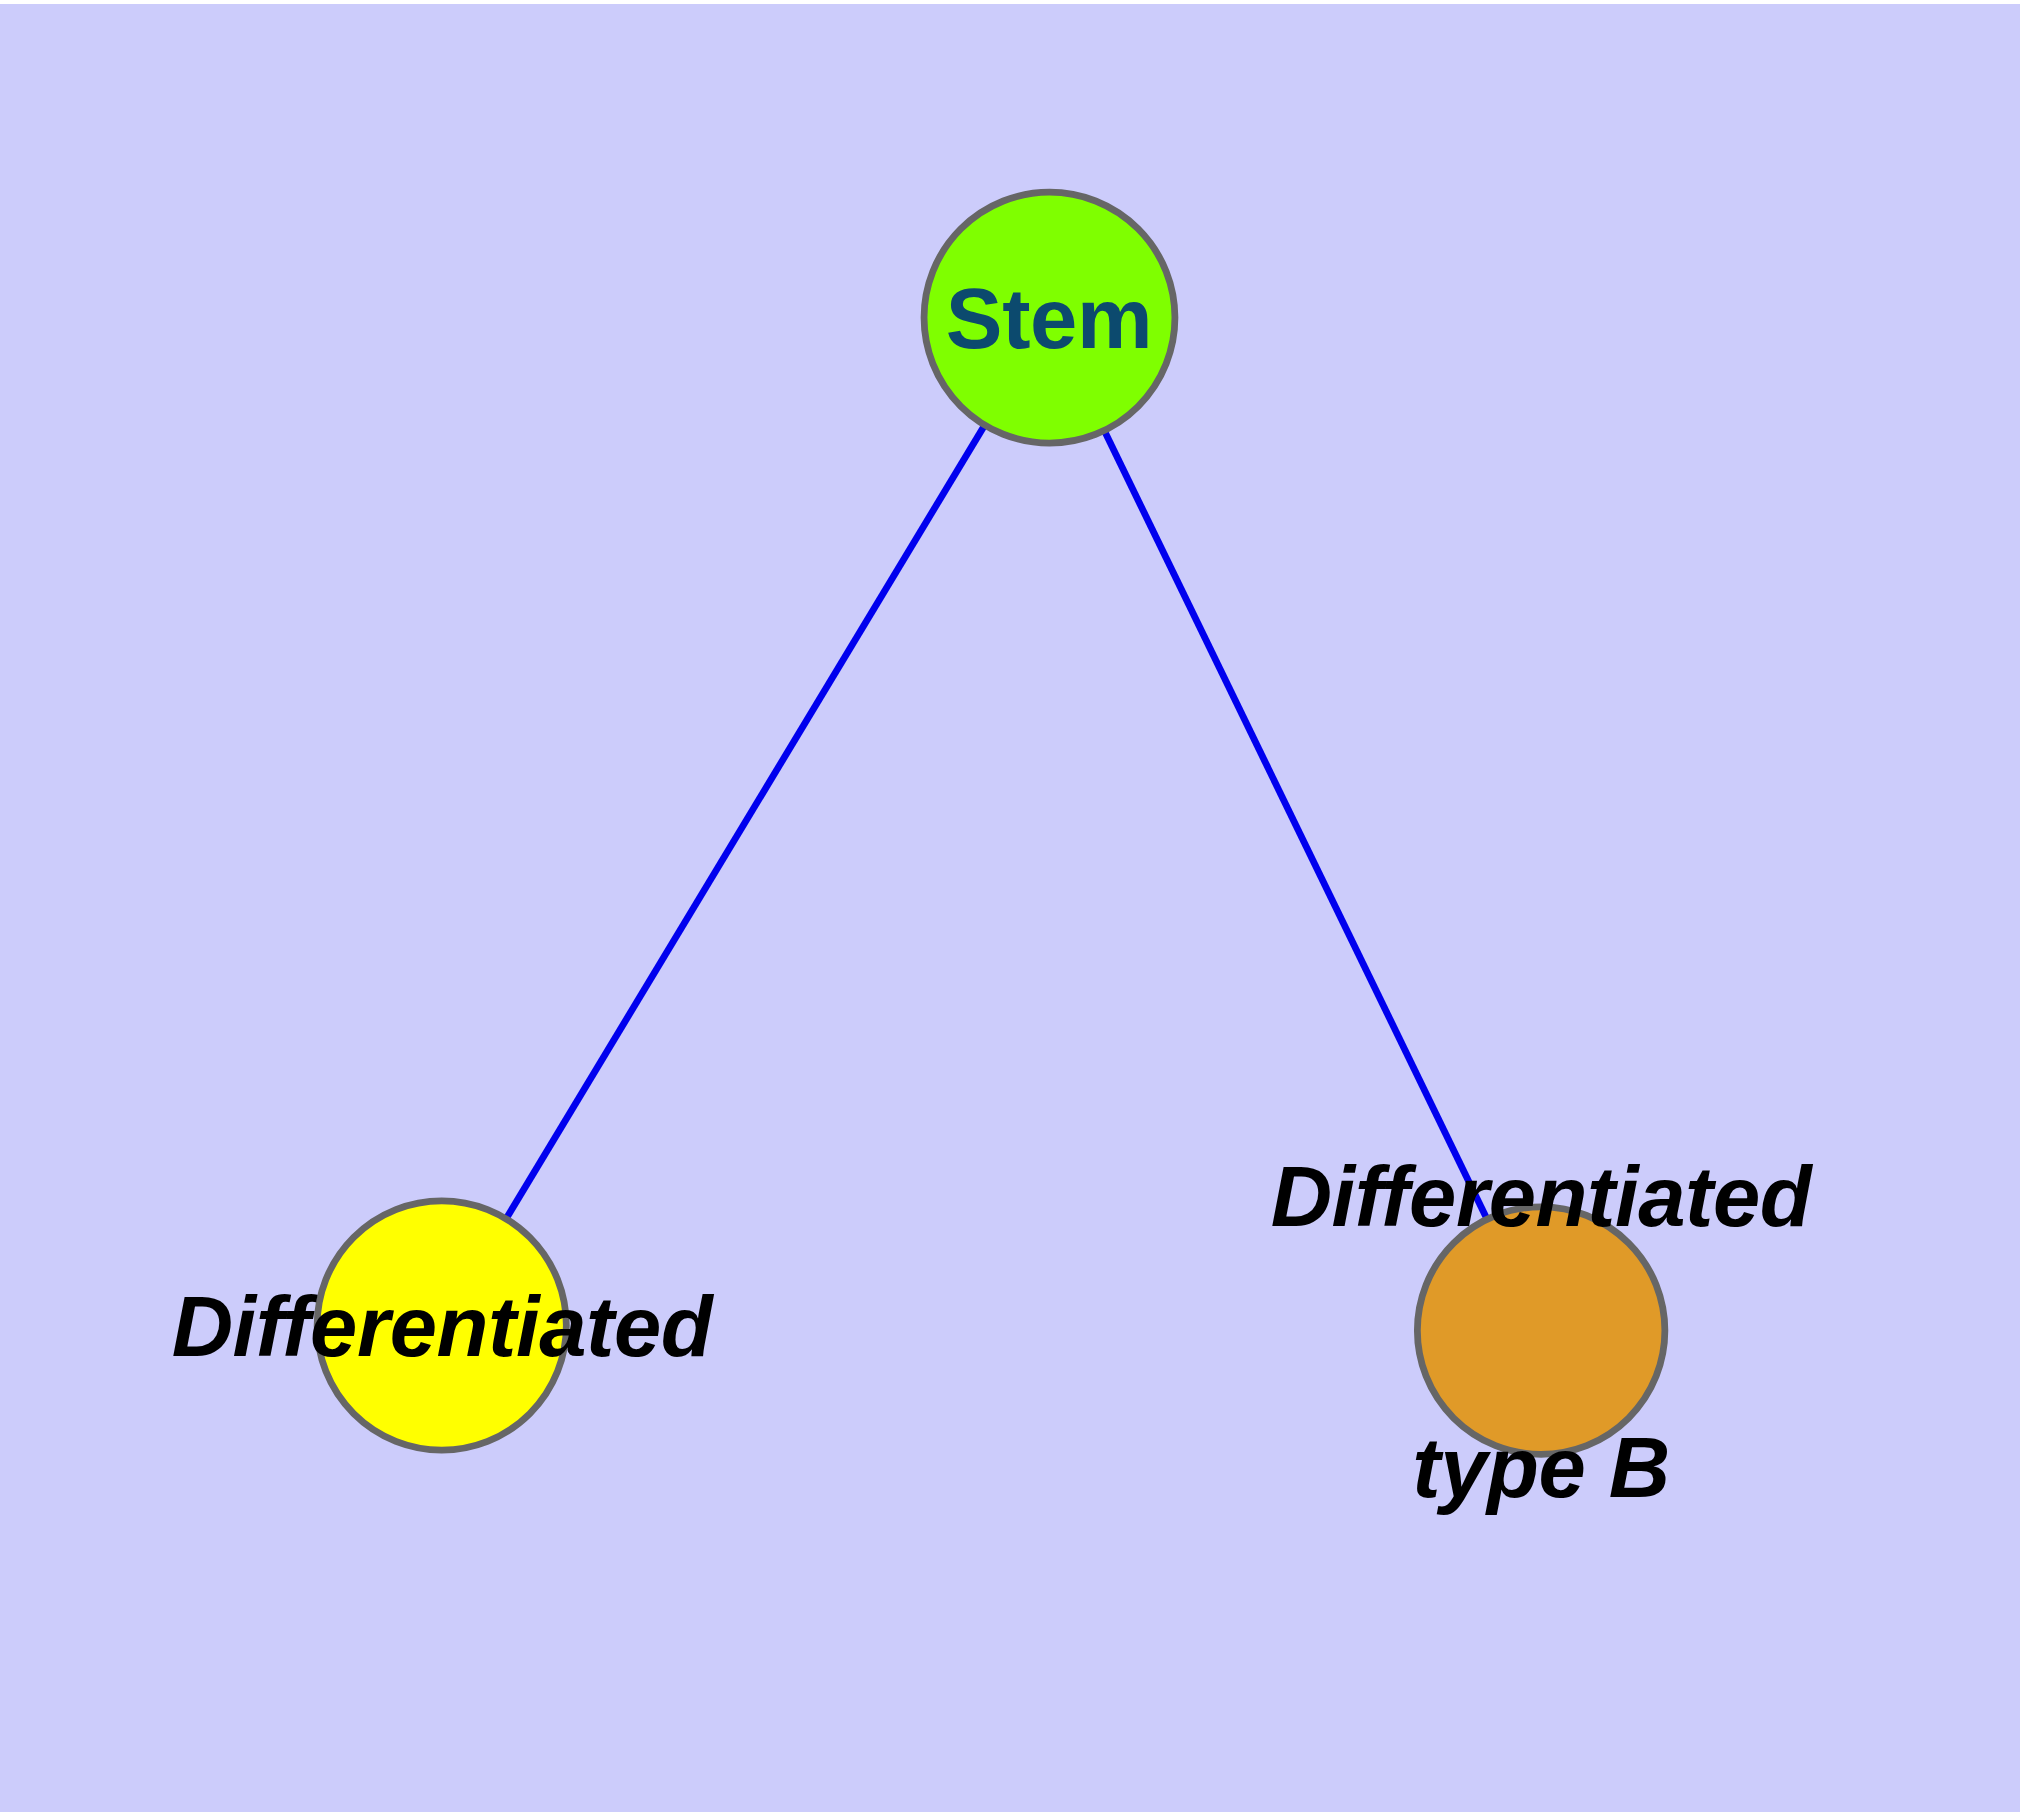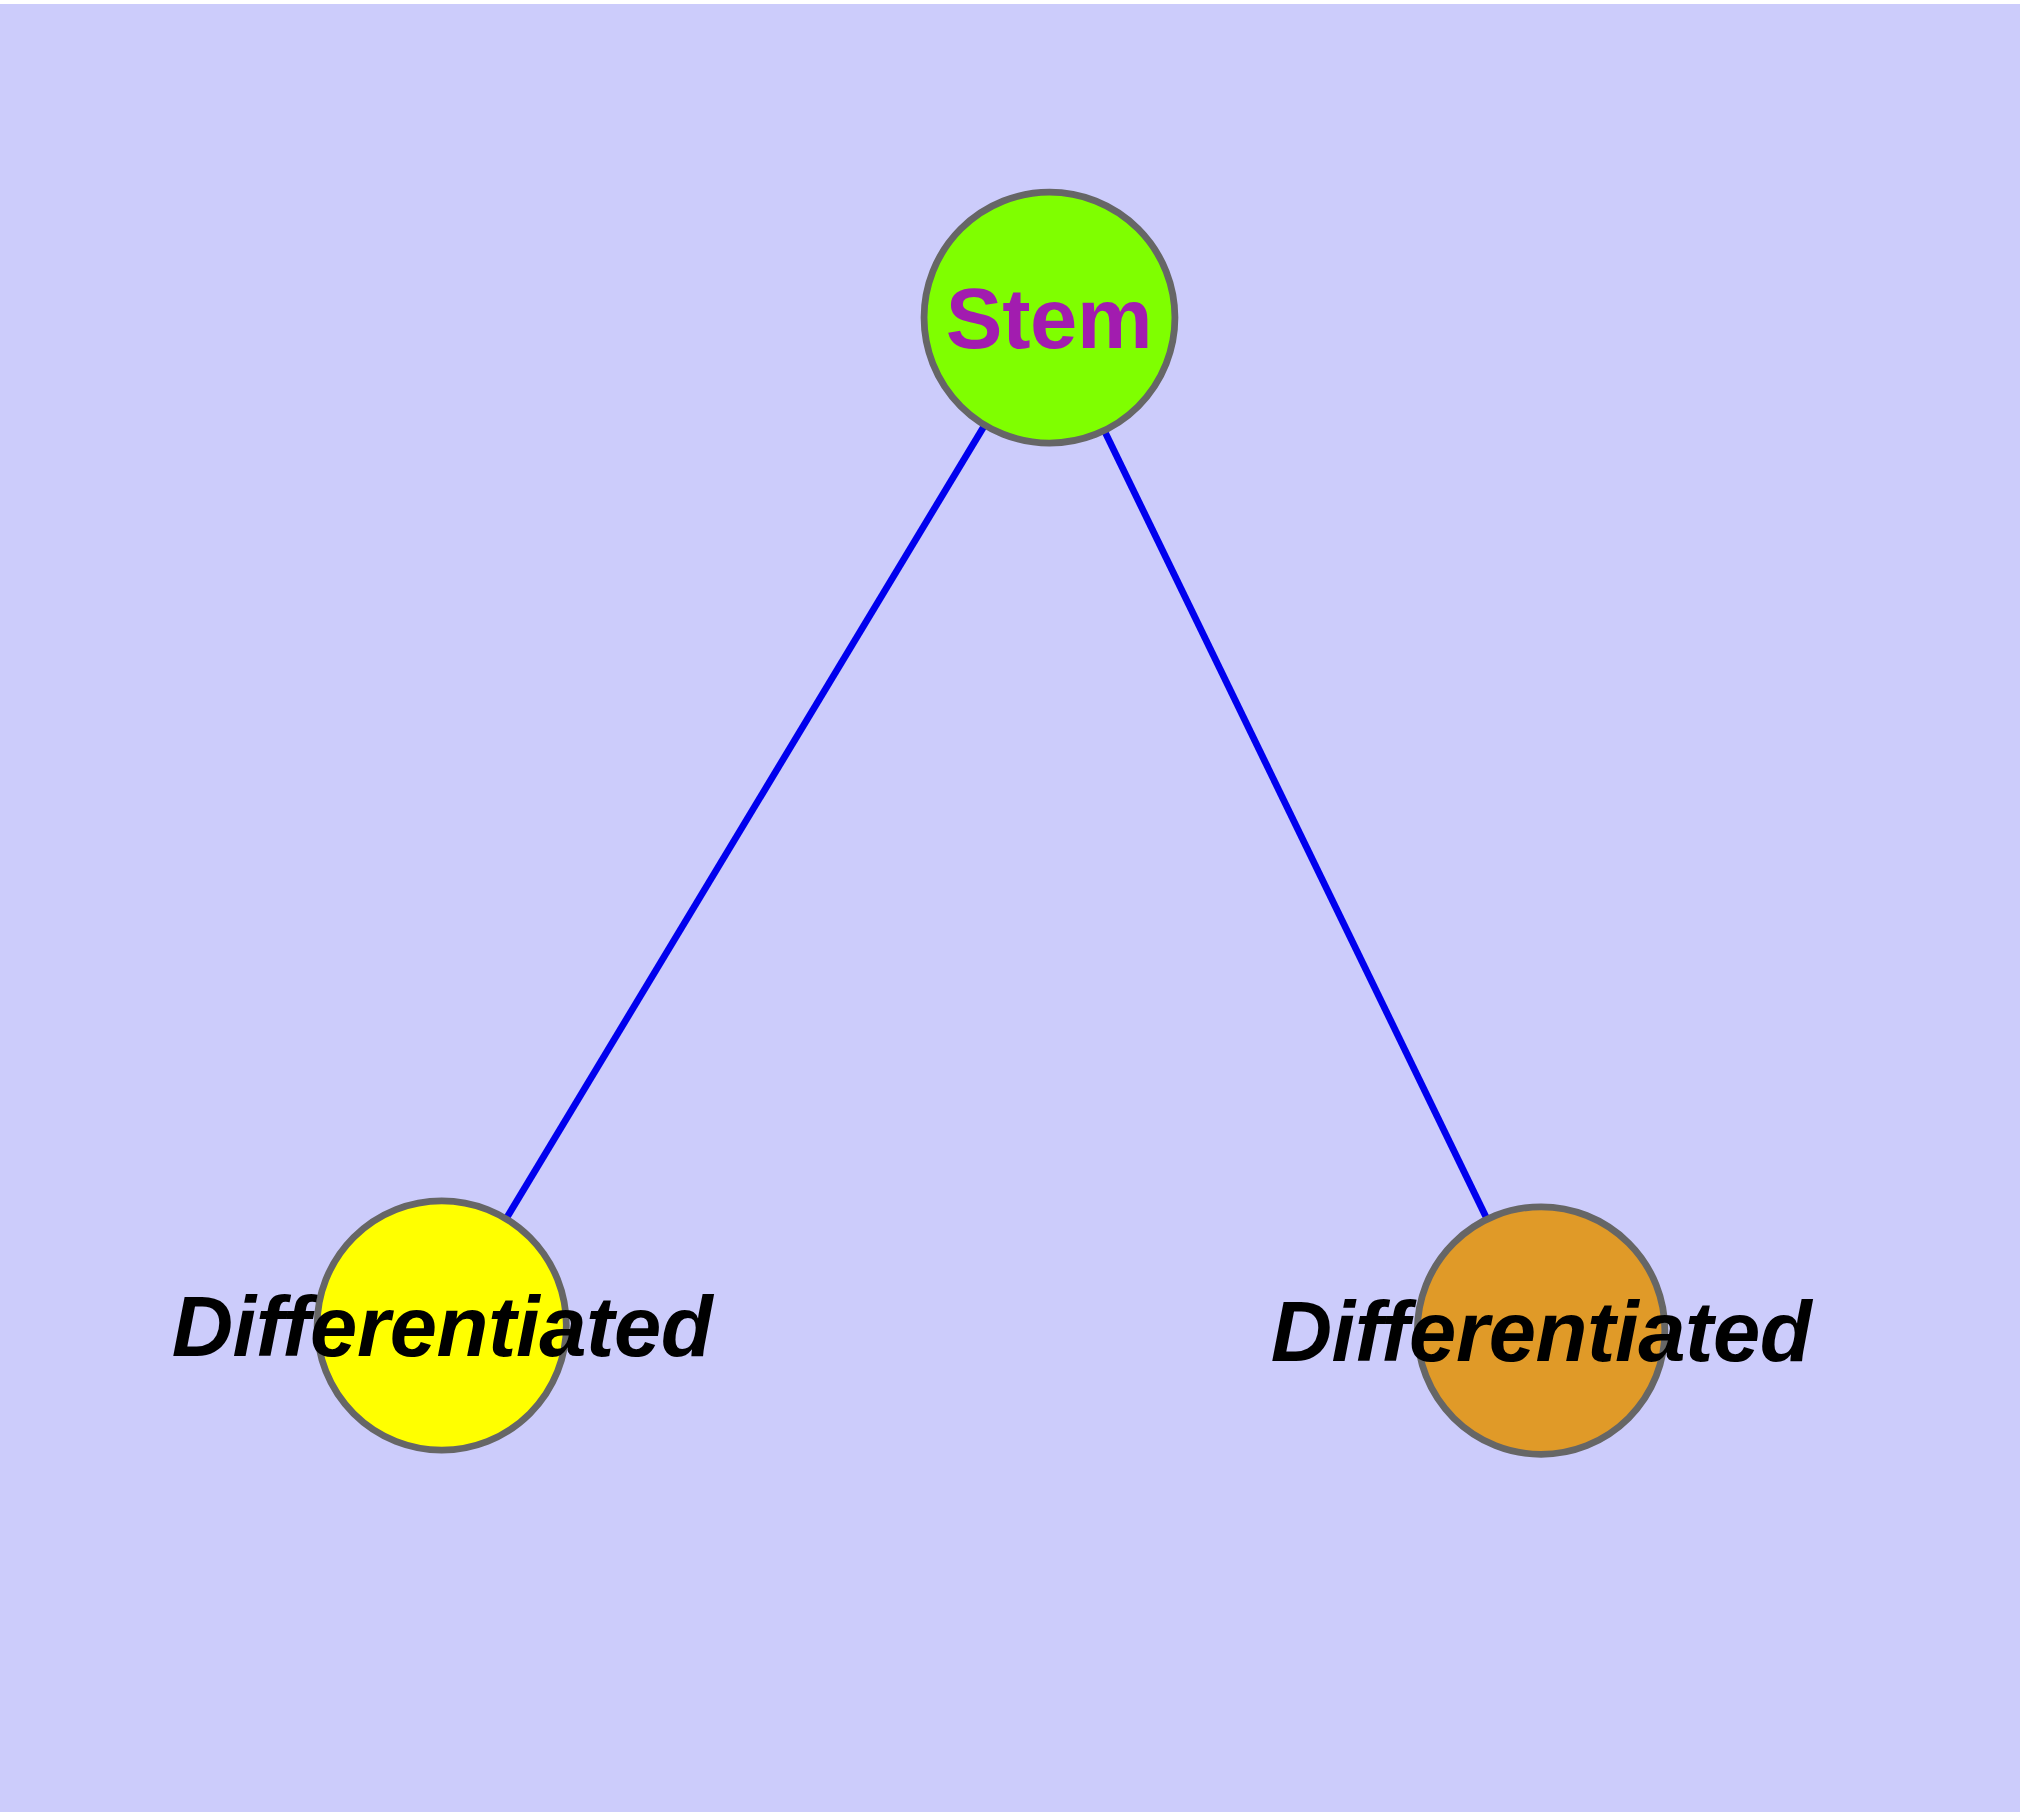--- a/index.html
+++ b/index.html
@@ -62,25 +62,26 @@
         <line x1="1238" y1="370" x2="521" y2="1559" stroke="#0000ee" stroke-width="8" stroke-linecap="butt"></line>
         <line x1="1238" y1="370" x2="1818" y2="1565" stroke="#0000ee" stroke-width="8" stroke-linecap="butt"></line>
       </g>
       <g>
         <circle cx="521" cy="1559" r="147" fill="#ffff00" stroke="#666666" stroke-width="8"></circle>
         <circle cx="1818" cy="1565" r="146" fill="#e09a28" stroke="#666666" stroke-width="8"></circle>
         <circle cx="1238" cy="370" r="148" fill="#7fff00" stroke="#666666" stroke-width="8"></circle>
       </g>
     </svg>
 
-    <div class="node-label stem" style="left: 1049px; top: 315px; color: #a21caf; font-size: 85px;">Stem</div>
+    <div class="node-label stem" style="left: 1049px; top: 315px; color: #0c4a6e; font-size: 85px;">Stem</div>
 
     <div class="node-label big" style="left: 442px; top: 1323px; color: rgb(0, 0, 0); font-size: 85px;">
       <div>Differentiated</div>
     </div>
 
     <div class="node-label big" style="left: 1541px; top: 1328px; color: rgb(0, 0, 0); font-size: 85px;">
       <div>Differentiated</div>
+      <div>type B</div>
     </div>
 
   </div>
 </div>
 
 
 </body></html>

